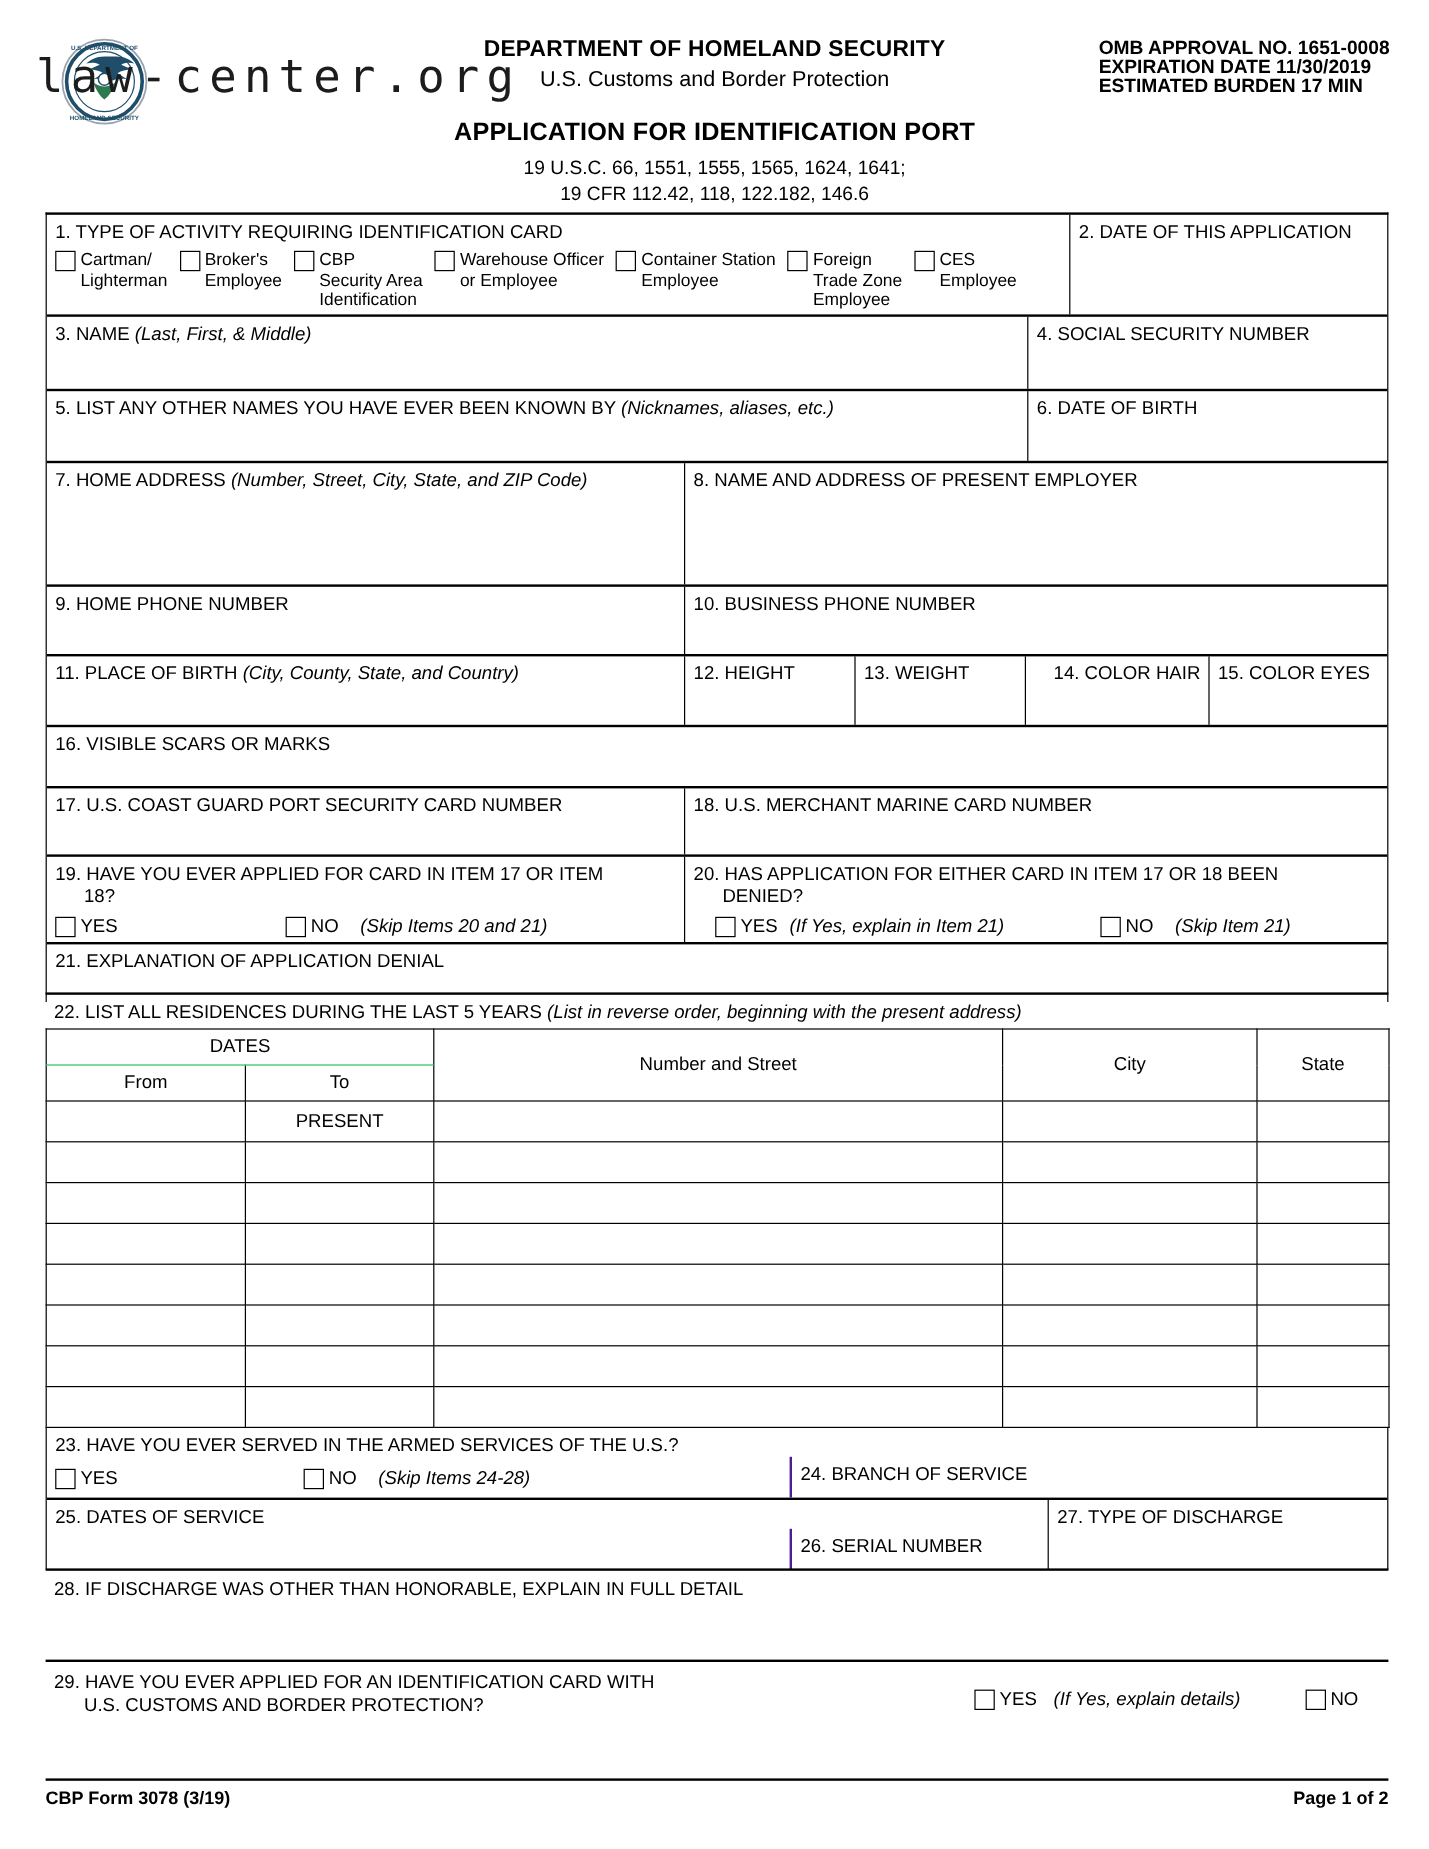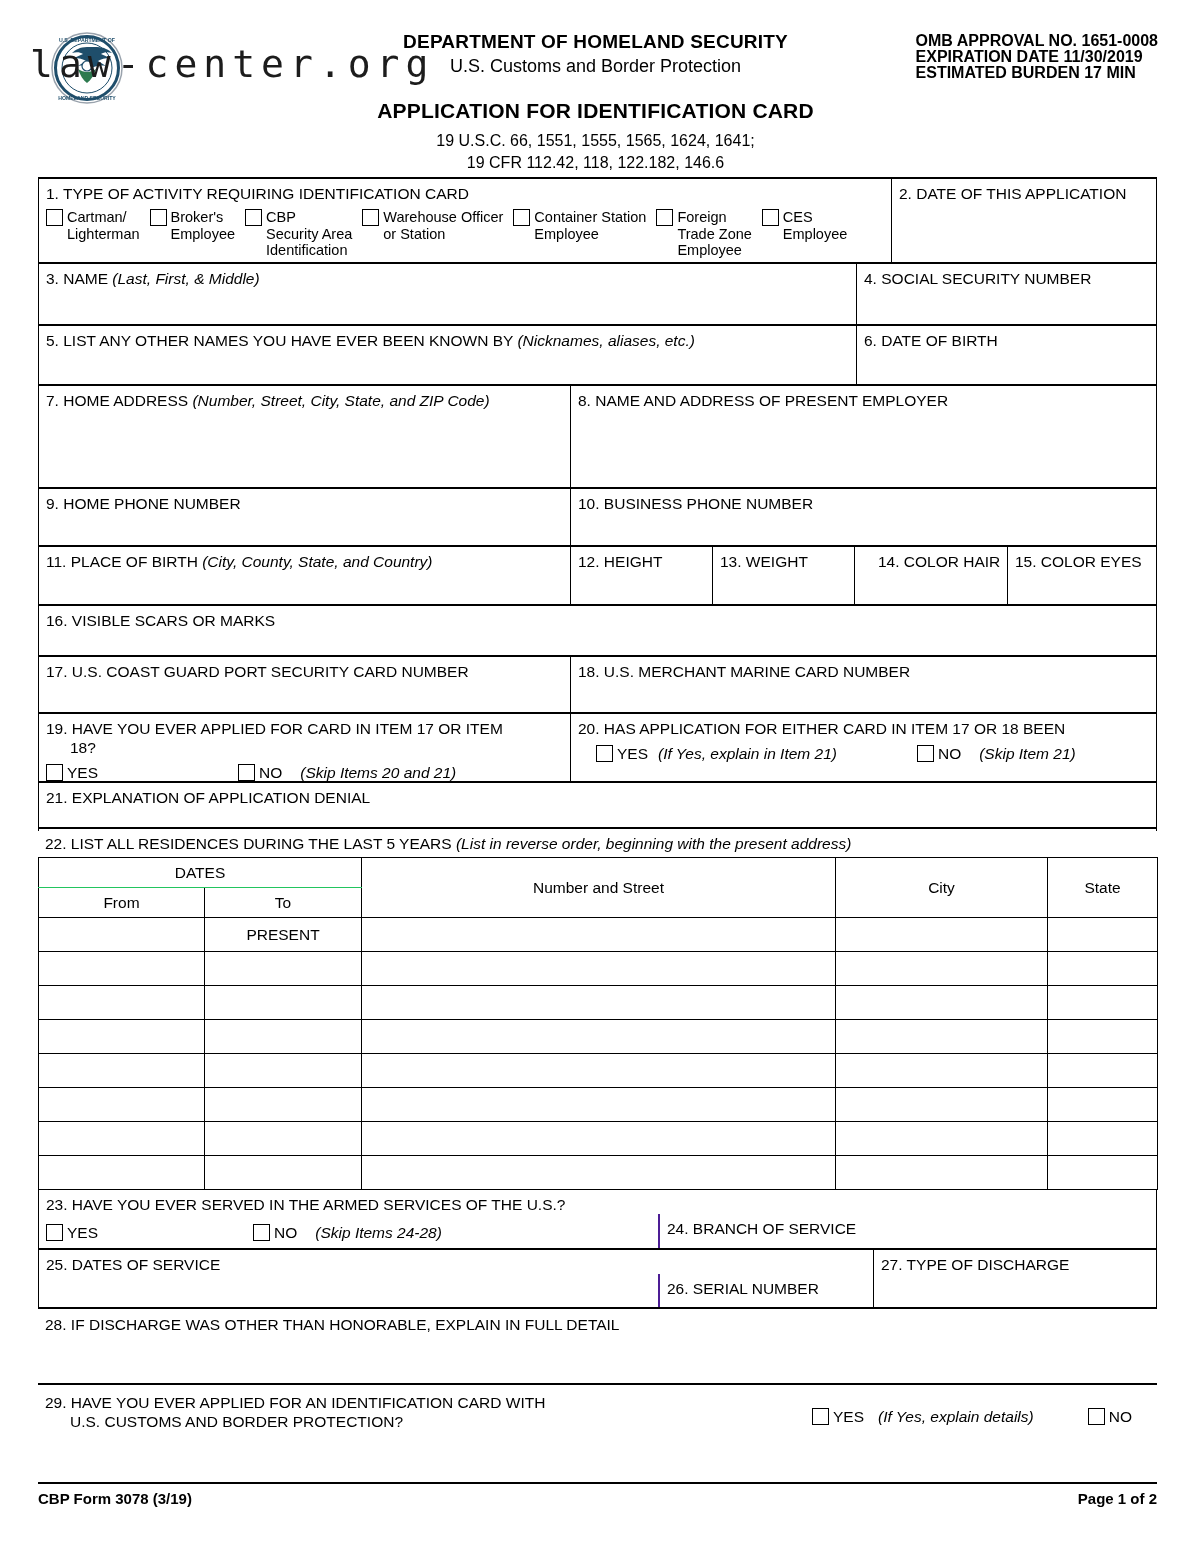--- a/index.html
+++ b/index.html
@@ -221,21 +221,21 @@
       </svg>
     </div>
 
     <div class="watermark">law-center.org</div>
 
     <div class="hdr-center">
       <div class="hdr-dept">DEPARTMENT OF HOMELAND SECURITY</div>
       <div class="hdr-cbp">U.S. Customs and Border Protection</div>
     </div>
 
-    <div class="hdr-title">APPLICATION FOR IDENTIFICATION CARD</div>
+    <div class="hdr-title">APPLICATION FOR IDENTIFICATION PORT</div>
     <div class="hdr-cite">
       <div>19 U.S.C. 66, 1551, 1555, 1565, 1624, 1641;</div>
       <div>19 CFR 112.42, 118, 122.182, 146.6</div>
     </div>
 
     <div class="omb">
       <div>OMB APPROVAL NO. 1651-0008</div>
       <div>EXPIRATION DATE 11/30/2019</div>
       <div>ESTIMATED BURDEN 17 MIN</div>
     </div>
@@ -266,21 +266,21 @@
             <span class="cbtext">
               <span>CBP</span><br>
               <span>Security Area</span><br>
               <span>Identification</span>
             </span>
           </div>
           <div class="act">
             <span class="cb"></span>
             <span class="cbtext">
               <span>Warehouse Officer</span><br>
-              <span>or Station</span>
+              <span>or Employee</span>
             </span>
           </div>
           <div class="act">
             <span class="cb"></span>
             <span class="cbtext">
               <span>Container Station</span><br>
               <span>Employee</span>
             </span>
           </div>
           <div class="act">
@@ -381,20 +381,21 @@
         <div class="yesno-inline">
           <span class="cb"></span>
           <span class="lbl" style="margin-right:140px;">YES</span>
           <span class="cb"></span>
           <span class="lbl" style="margin-right:18px;">NO</span>
           <span class="lbl ital">(Skip Items 20 and 21)</span>
         </div>
       </div>
       <div class="cell bl" style="width:586px;">
         <div class="lbl wrap">20. HAS APPLICATION FOR EITHER CARD IN ITEM 17 OR 18 BEEN</div>
+        <div class="lbl wrap" style="padding-left:24px;">DENIED?</div>
         <div class="yesno-inline" style="padding-left:18px;">
           <span class="cb"></span>
           <span class="lbl" style="margin-right:10px;">YES</span>
           <span class="lbl ital" style="margin-right:80px;">(If Yes, explain in Item 21)</span>
           <span class="cb"></span>
           <span class="lbl" style="margin-right:18px;">NO</span>
           <span class="lbl ital">(Skip Item 21)</span>
         </div>
       </div>
     </div>

